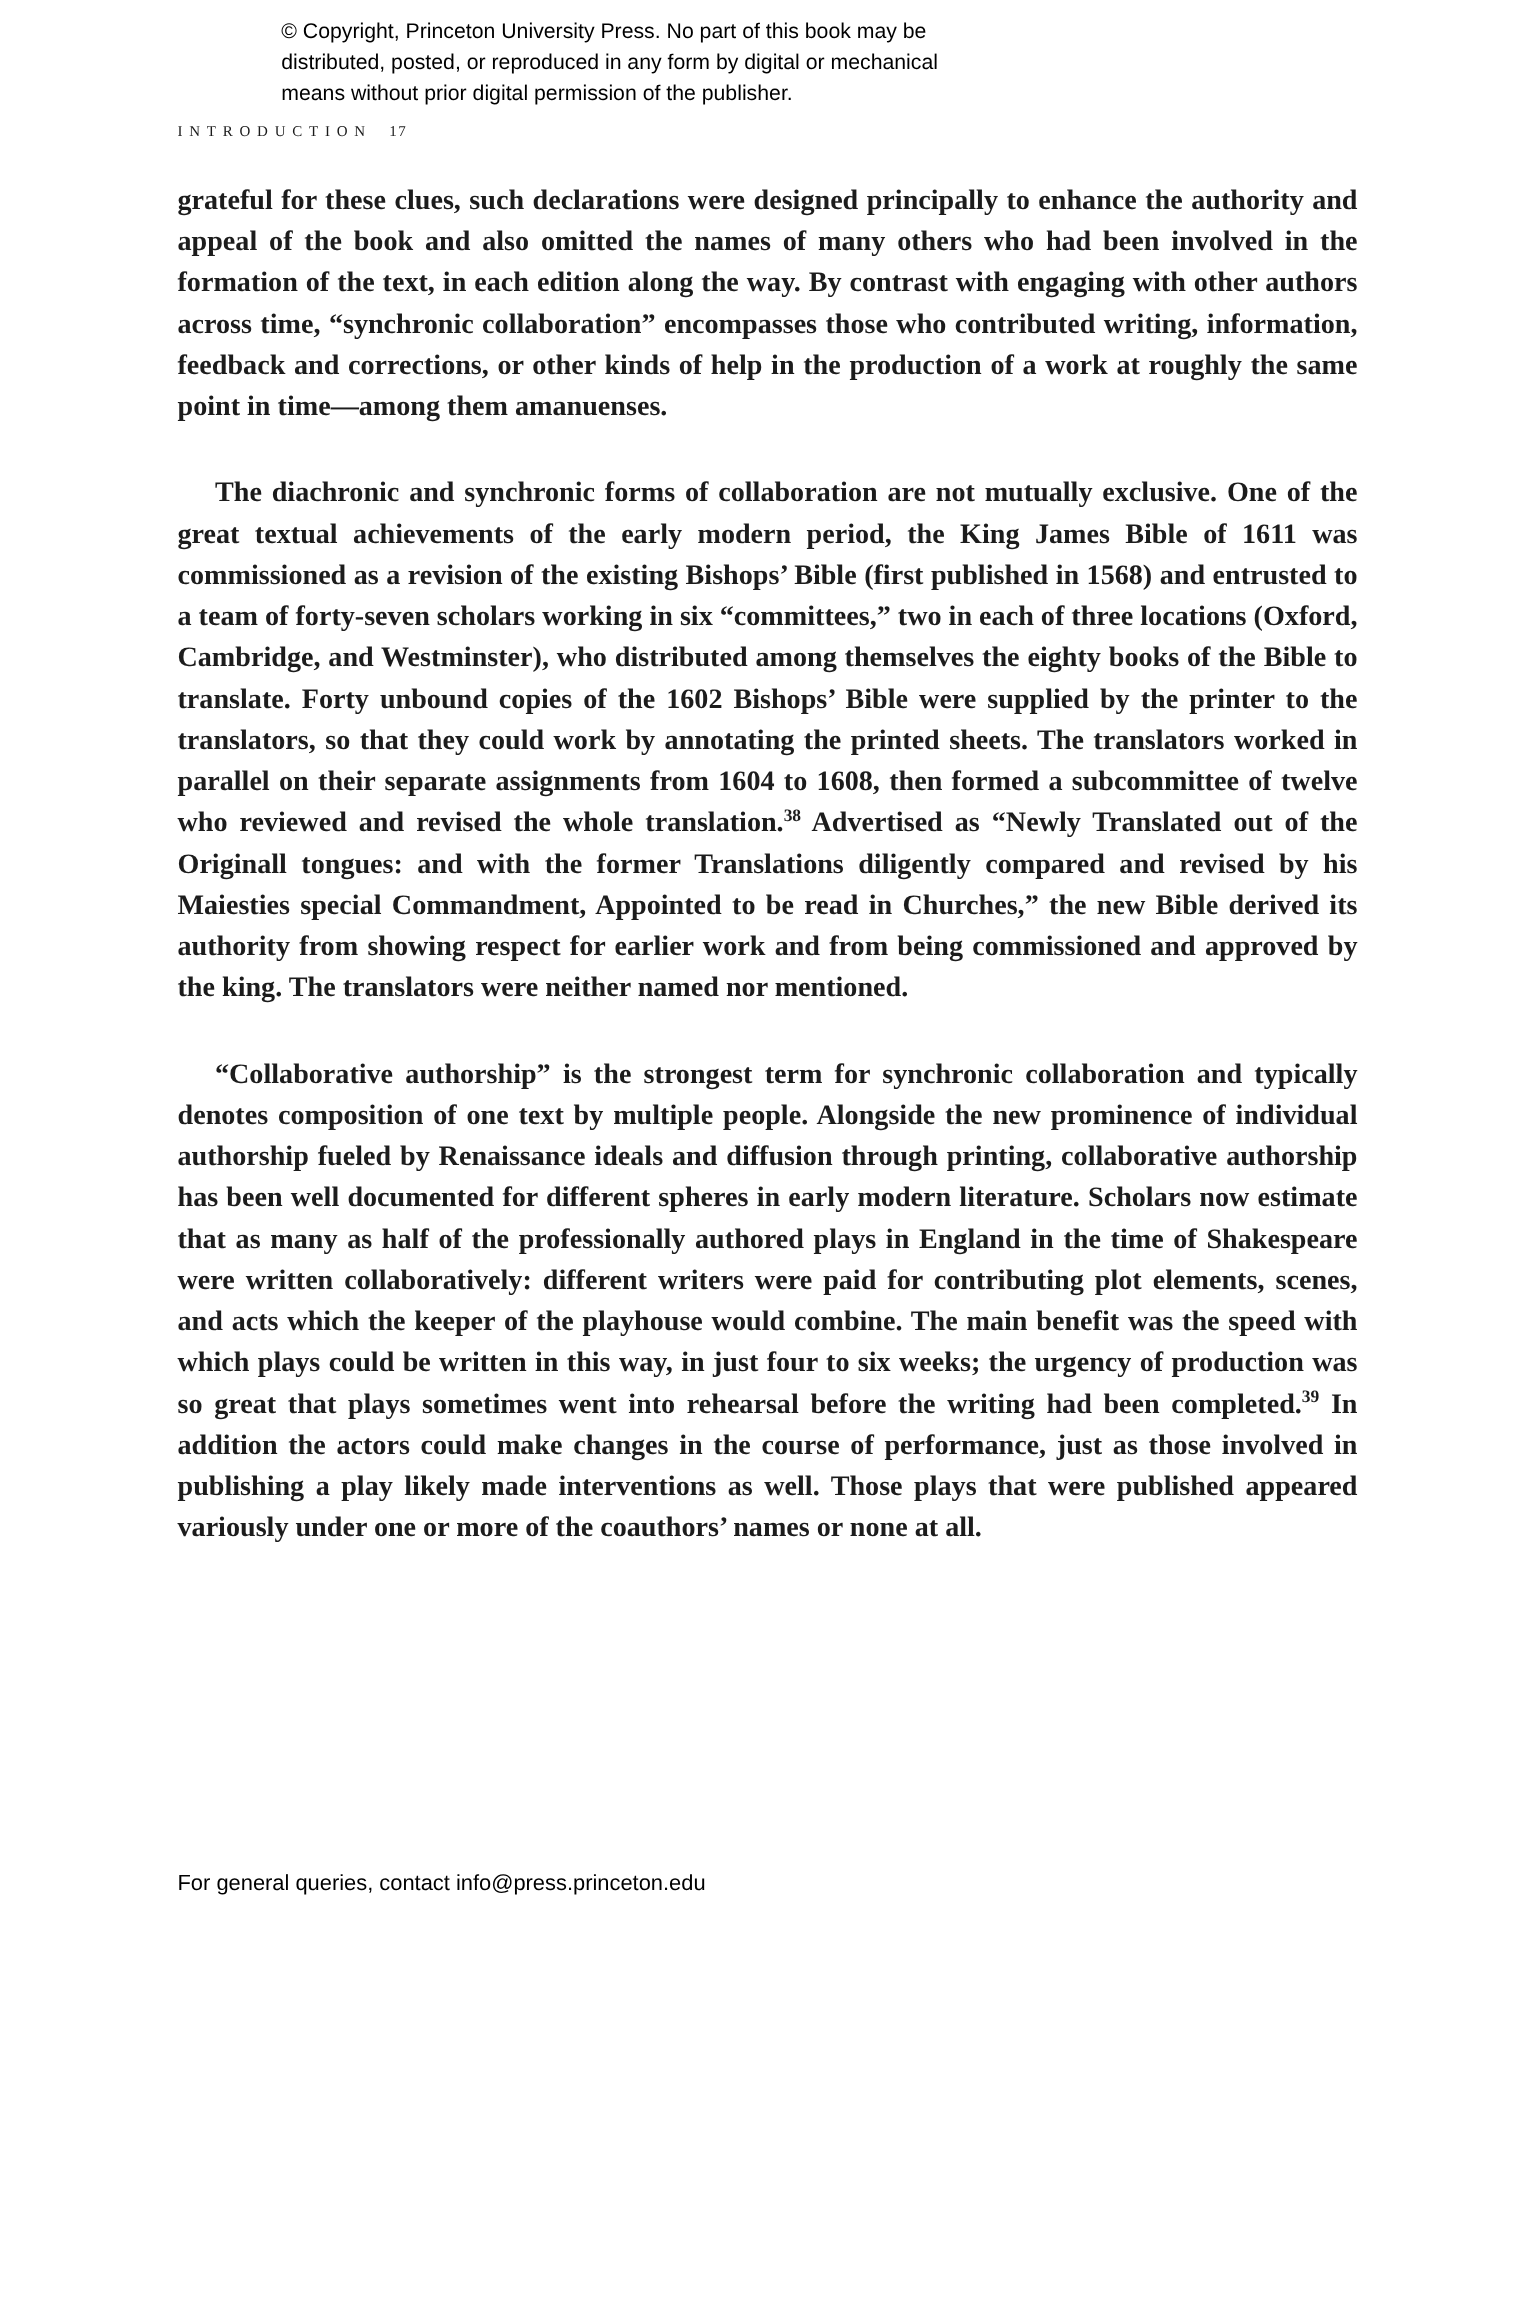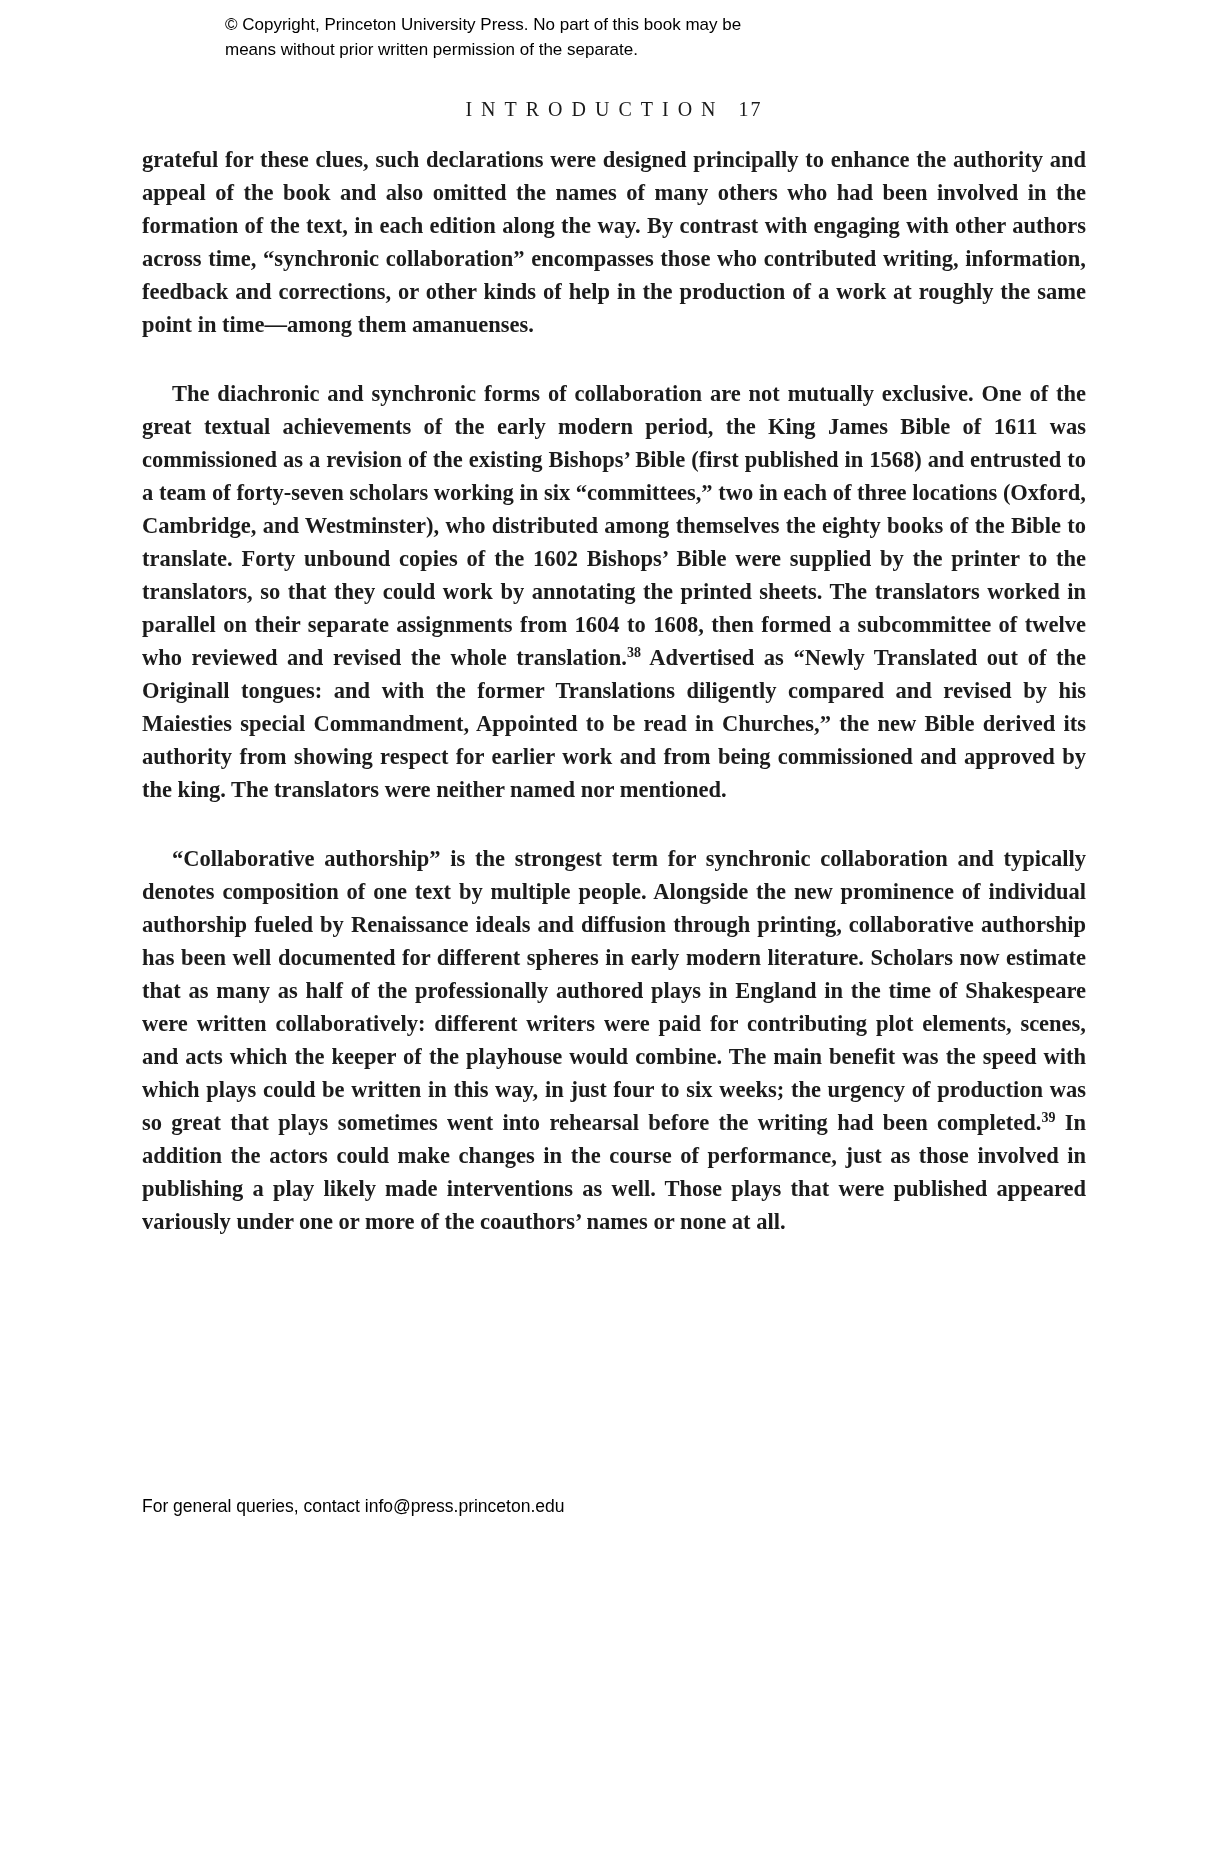--- a/index.html
+++ b/index.html
@@ -23,23 +23,23 @@
     font-family: "Liberation Sans", sans-serif;
     font-size: 17px;
     line-height: 25px;
     color: #000000;
   }
   .running-head {
     position: absolute;
     top: 98px;
     left: 142px;
     width: 944px;
-    text-align: center;
+    text-align: left;
     font-family: "Liberation Serif", serif;
-    font-size: 20px;
+    font-size: 12px;
     color: #1a1a1a;
   }
   .running-head .head-label {
     letter-spacing: 0.45em;
   }
   .running-head .page-number {
     margin-left: 14px;
     letter-spacing: 0.1em;
   }
   .body-text {
@@ -77,21 +77,22 @@
     color: #000000;
   }
 </style>
 </head>
 <body>
 
 <div class="page">
 
   <div class="copyright">
     <div>© Copyright, Princeton University Press. No part of this book may be</div>
-    <div>means without prior written permission of the separate.</div>
+    <div>distributed, posted, or reproduced in any form by digital or mechanical</div>
+    <div>means without prior digital permission of the publisher.</div>
   </div>
 
   <div class="running-head">
     <span class="head-label">INTRODUCTION</span><span class="page-number">17</span>
   </div>
 
   <div class="body-text">
       <p class=""><span>grateful for these clues, such declarations were designed principally to enhance the authority and appeal of the book and also omitted the names of many others who had been involved in the formation of the text, in each edition along the way. By contrast with engaging with other authors across time, “synchronic collaboration” encompasses those who contributed writing, information, feedback and corrections, or other kinds of help in the production of a work at roughly the same point in time—among them amanuenses.</span></p>
       <p class="indent"><span>The diachronic and synchronic forms of collaboration are not mutually exclusive. One of the great textual achievements of the early modern period, the King James Bible of 1611 was commissioned as a revision of the existing Bishops’ Bible (first published in 1568) and entrusted to a team of forty-seven scholars working in six “committees,” two in each of three locations (Oxford, Cambridge, and Westminster), who distributed among themselves the eighty books of the Bible to translate. Forty unbound copies of the 1602 Bishops’ Bible were supplied by the printer to the translators, so that they could work by annotating the printed sheets. The translators worked in parallel on their separate assignments from 1604 to 1608, then formed a subcommittee of twelve who reviewed and revised the whole translation.</span><sup>38</sup><span> Advertised as “Newly Translated out of the Originall tongues: and with the former Translations diligently compared and revised by his Maiesties special Commandment, Appointed to be read in Churches,” the new Bible derived its authority from showing respect for earlier work and from being commissioned and approved by the king. The translators were neither named nor mentioned.</span></p>
       <p class="indent"><span>“Collaborative authorship” is the strongest term for synchronic collaboration and typically denotes composition of one text by multiple people. Alongside the new prominence of individual authorship fueled by Renaissance ideals and diffusion through printing, collaborative authorship has been well documented for different spheres in early modern literature. Scholars now estimate that as many as half of the professionally authored plays in England in the time of Shakespeare were written collaboratively: different writers were paid for contributing plot elements, scenes, and acts which the keeper of the playhouse would combine. The main benefit was the speed with which plays could be written in this way, in just four to six weeks; the urgency of production was so great that plays sometimes went into rehearsal before the writing had been completed.</span><sup>39</sup><span> In addition the actors could make changes in the course of performance, just as those involved in publishing a play likely made interventions as well. Those plays that were published appeared variously under one or more of the coauthors’ names or none at all.</span></p>

